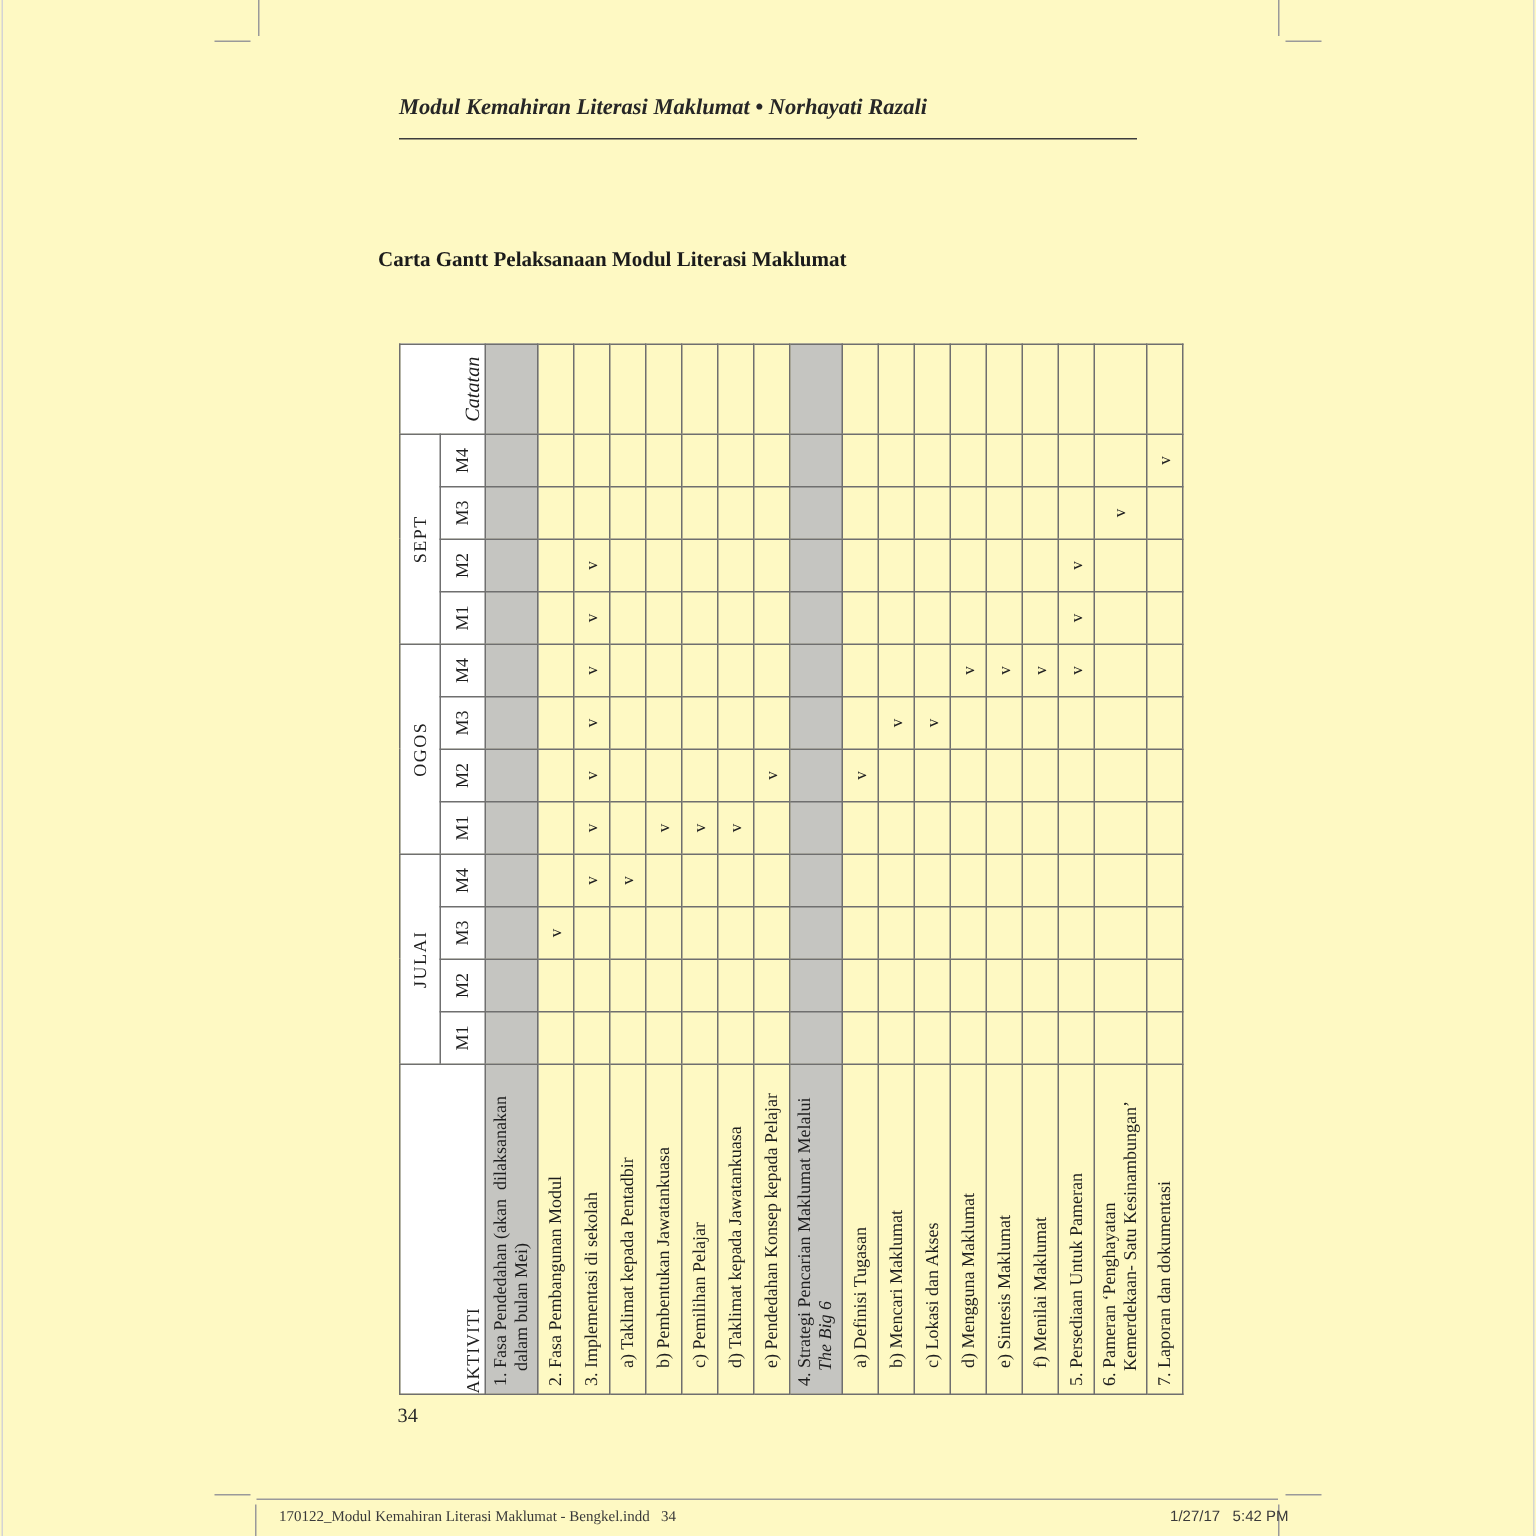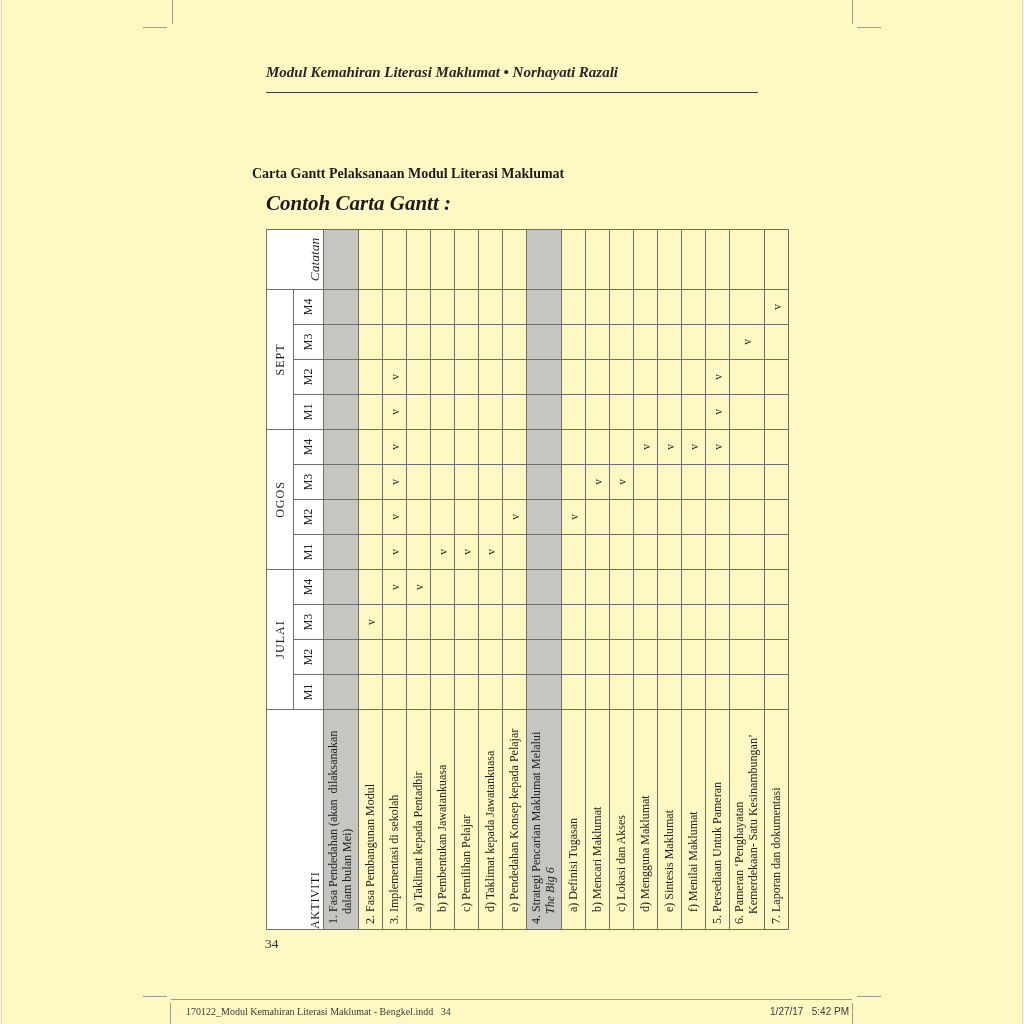--- a/index.html
+++ b/index.html
@@ -63,21 +63,21 @@
 
   .page-number{position:absolute; left:265px; top:936px; font-size:13.5px; color:#2a2a2a;}
 
   
   .slug-rule{position:absolute; left:171px; top:999px; width:681px; height:1px; background:#9a9a9a;}
   .slug-left{
     position:absolute; left:186px; top:1006px;
     font-family:Liberation Serif, serif; font-size:10px; color:#3a3a3a; white-space:pre;
   }
   .slug-right{
-    position:absolute; right:175px; top:1006px;
+    position:absolute; right:165px; top:1006px;
     font-family:"Liberation Sans", sans-serif; font-size:10px; color:#3a3a3a; white-space:pre;
   }
 </style>
 </head>
 <body>
 
 <div class="page">
 
   <div class="edge left"></div>
   <div class="edge right"></div>
@@ -88,21 +88,20 @@
   <div class="cropmark" style="left:857px;top:27px;width:24px;height:1px;"></div>
   <div class="cropmark" style="left:143px;top:996px;width:24px;height:1px;"></div>
   <div class="cropmark" style="left:170px;top:1003px;width:1px;height:21px;"></div>
   <div class="cropmark" style="left:857px;top:996px;width:24px;height:1px;"></div>
   <div class="cropmark" style="left:852px;top:1003px;width:1px;height:21px;"></div>
 
   <div class="running-header">Modul Kemahiran Literasi Maklumat • Norhayati Razali</div>
   <div class="header-rule"></div>
 
   <div class="page-subtitle">Carta Gantt Pelaksanaan Modul Literasi Maklumat</div>
-  <div class="example-label">Contoh Carta Gantt :</div>
 
   <div class="gantt-rotor">
     <table class="gantt" id="gantt">
         <colgroup>
           <col class="c-label">
           <col class="c-week">
           <col class="c-week">
           <col class="c-week">
           <col class="c-week">
           <col class="c-week">

